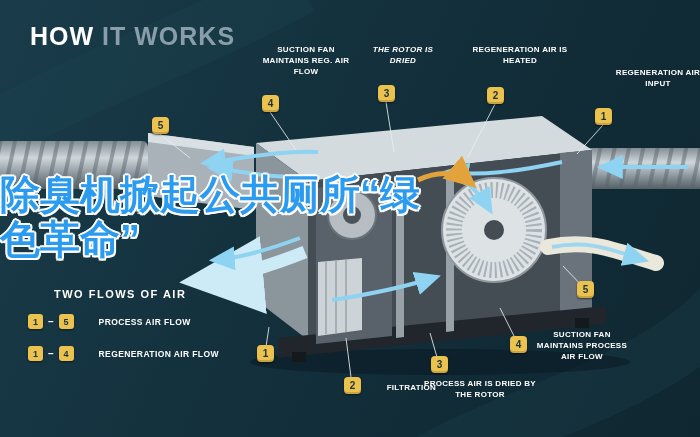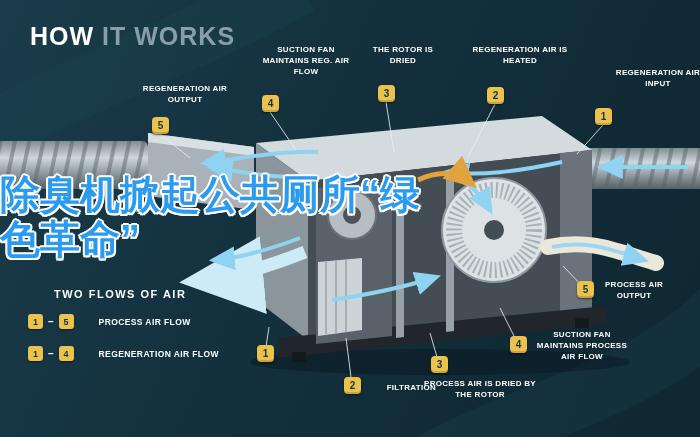--- a/index.html
+++ b/index.html
@@ -163,26 +163,24 @@
   <div id="title">
     <span>HOW</span>
     <span class="t2">IT WORKS</span>
   </div>
 
   <div id="headline">
     <div>除臭机掀起公共厕所“绿</div>
     <div>色革命”</div>
   </div>
 
-  <div class="callout-label" style="left:133px;top:84px;width:104px;">REGENERATION AIR OUTPUT</div>
   <div class="callout-label" style="left:256px;top:45px;width:100px;">SUCTION FAN MAINTAINS REG. AIR FLOW</div>
-  <div class="callout-label" style="left:362px;top:45px;width:82px;">THE ROTOR IS DRIED</div>
+  <div class="callout-label" style="left:362px;top:45px;width:82px;font-style:italic;">THE ROTOR IS DRIED</div>
   <div class="callout-label" style="left:468px;top:45px;width:104px;">REGENERATION AIR IS HEATED</div>
   <div class="callout-label" style="left:578px;top:68px;width:96px;margin-left:32px;">REGENERATION AIR INPUT</div>
-  <div class="callout-label" style="left:598px;top:280px;width:72px;">PROCESS AIR OUTPUT</div>
   <div class="callout-label" style="left:532px;top:330px;width:100px;">SUCTION FAN MAINTAINS PROCESS AIR FLOW</div>
   <div class="callout-label" style="left:424px;top:379px;width:112px;">PROCESS AIR IS DRIED BY THE ROTOR</div>
   <div class="callout-label" style="left:366px;top:383px;width:70px;text-align:right;">FILTRATION</div>
 
   <div class="badge" style="left:152px;top:117px;">5</div>
   <div class="badge" style="left:262px;top:95px;">4</div>
   <div class="badge" style="left:378px;top:85px;">3</div>
   <div class="badge" style="left:487px;top:87px;">2</div>
   <div class="badge" style="left:595px;top:108px;">1</div>
   <div class="badge" style="left:577px;top:281px;">5</div>

